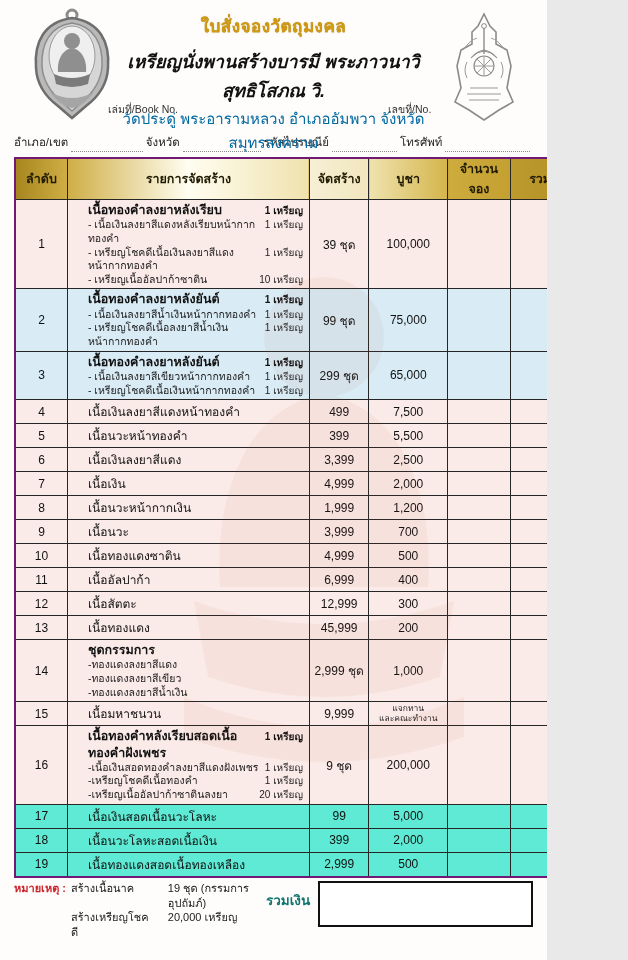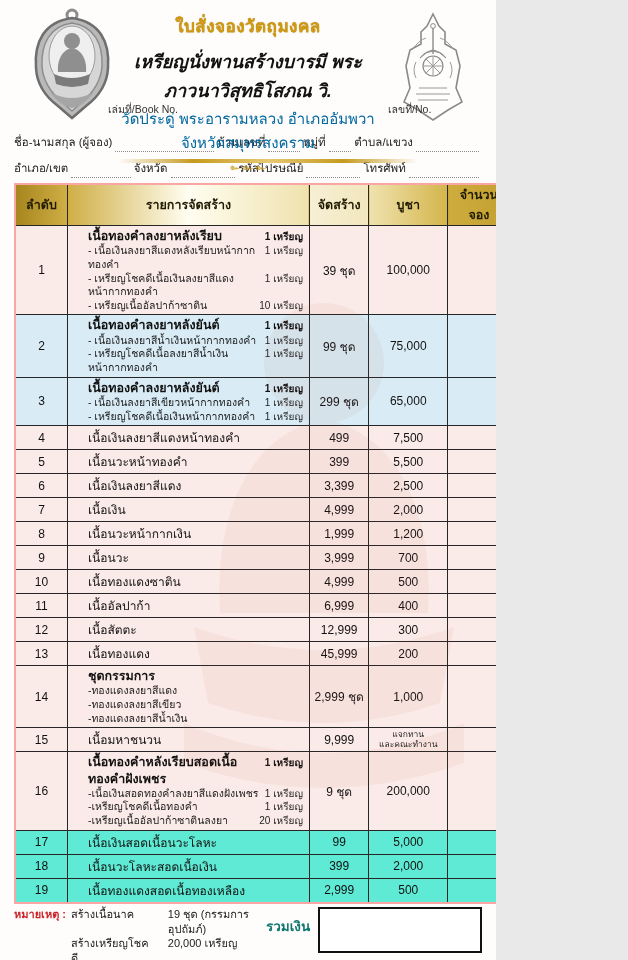--- a/index.html
+++ b/index.html
@@ -1,17 +1,17 @@
 <!DOCTYPE html>
 <html><head>
 <meta charset="utf-8">
 <style>
   html,body{margin:0;padding:0;}
   body{width:628px;height:960px;font-family:"Liberation Sans","DejaVu Sans",sans-serif;background:#e9e9e9;}
-  .page{position:relative;width:496px;height:960px;background:#fffdfb;overflow:hidden;}
+  .page{position:relative;width:547px;height:960px;background:#fffdfb;overflow:hidden;}
 
   
   .hdr{position:relative;height:126px;}
   .amulet{position:absolute;left:24px;top:8px;width:96px;height:114px;}
   .seal{position:absolute;right:12px;top:10px;width:102px;height:114px;}
   .titles{position:absolute;left:118px;right:118px;top:12px;text-align:center;}
   .t1{font-size:17px;font-weight:bold;color:#d29a10;text-shadow:0 0 1px #8a6a00;letter-spacing:.5px;}
   .t2{font-size:18px;font-weight:bold;font-style:italic;color:#111;margin-top:8px;}
   .t3{font-size:15px;font-weight:normal;color:#0369a1;margin-top:2px;}
   .divider{position:relative;margin:4px auto 0;width:300px;height:4px;
@@ -24,21 +24,21 @@
   
   .fline{display:flex;align-items:flex-end;margin:0 14px;height:26px;font-size:11.5px;color:#222;}
   .fline .lab{white-space:nowrap;padding-bottom:1px;}
   .dots{border-bottom:1.2px dotted #8a8a8a;height:13px;margin:0 3px;}
   .f-g05{flex:.5}.f-g07{flex:.7}.f-g10{flex:1}.f-g11{flex:1.1}.f-g12{flex:1.2}.f-g13{flex:1.3}.f-g14{flex:1.4}.f-g22{flex:2.2}
 
   
   .tblwrap{position:relative;margin:5px 14px 0;}
   table{border-collapse:collapse;table-layout:fixed;width:600px;background:#fff;}
   th,td{border:1.5px solid #262626;}
-  table{border:2px solid #fca5a5;}
+  table{border:2px solid #701a75;}
   th{font-size:12.5px;font-weight:bold;color:#201a00;height:30px;padding:0 2px;}
   .h1{background:linear-gradient(90deg,#a8861f,#cfae45);}
   .h2{background:linear-gradient(90deg,#cfae45,#fffdf0 50%,#efe2ae);}
   .h3{background:linear-gradient(90deg,#f6efd4,#f1e6bd);}
   .h4{background:linear-gradient(90deg,#efe2ae,#d4b54b);}
   .h5{background:linear-gradient(90deg,#cdab3d,#c3a030);margin-left:41px;}
   .h6{background:linear-gradient(90deg,#bd9a2c,#ab8a25);}
   td{padding:1px 4px;font-size:12px;color:#111;vertical-align:middle;}
   .theme-pink td{background:#fbebe8;}
   .theme-blue td{background:#d9ecf6;}
@@ -97,30 +97,20 @@
       <path d="M37 78 L65 78 M34 84 L68 84 M36 90 L66 90" stroke="#9a9a9a" stroke-width="1.2"></path>
       <path d="M30 40 Q37 30 44 28 M72 40 Q65 30 58 28" fill="none" stroke="#9a9a9a"></path>
     </svg>
 
     <div class="booknos">
       <span class="bn1">เล่มที่/Book No.</span>
       <span class="bn2">เลขที่/No.</span>
     </div>
   </div>
 
-  <div class="fline">
-    <span class="lab">ชื่อ-นามสกุล (ผู้จอง)</span>
-      <span class="dots f-g22"></span>
-    <span class="lab">บ้านเลขที่</span>
-      <span class="dots f-g07"></span>
-    <span class="lab">หมู่ที่</span>
-      <span class="dots f-g05"></span>
-    <span class="lab">ตำบล/แขวง</span>
-      <span class="dots f-g14"></span>
-  </div>
   <div class="fline">
     <span class="lab">อำเภอ/เขต</span>
       <span class="dots f-g11"></span>
     <span class="lab">จังหวัด</span>
       <span class="dots f-g12"></span>
     <span class="lab">รหัสไปรษณีย์</span>
       <span class="dots f-g10"></span>
     <span class="lab">โทรศัพท์</span>
       <span class="dots f-g13"></span>
   </div>

